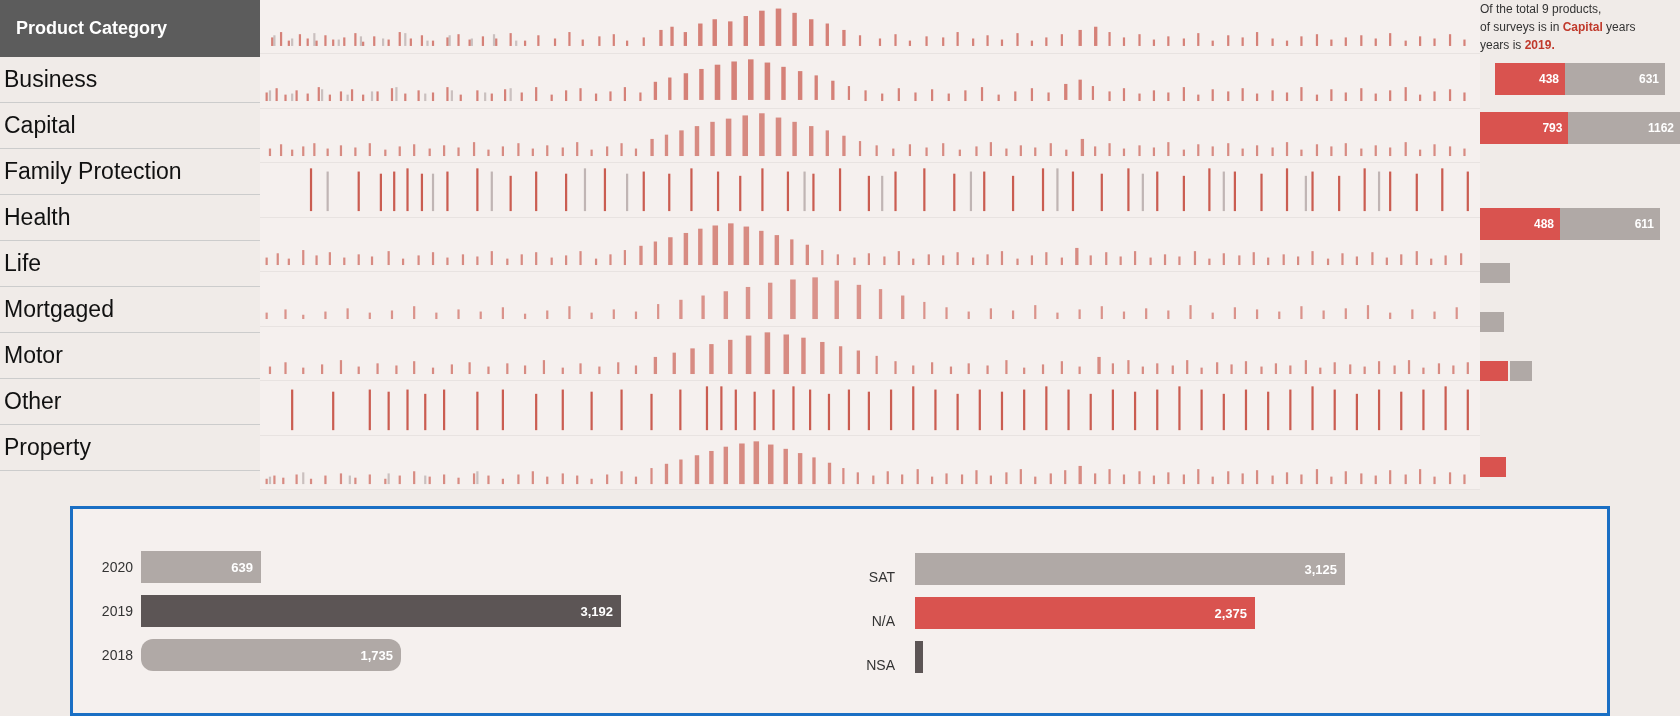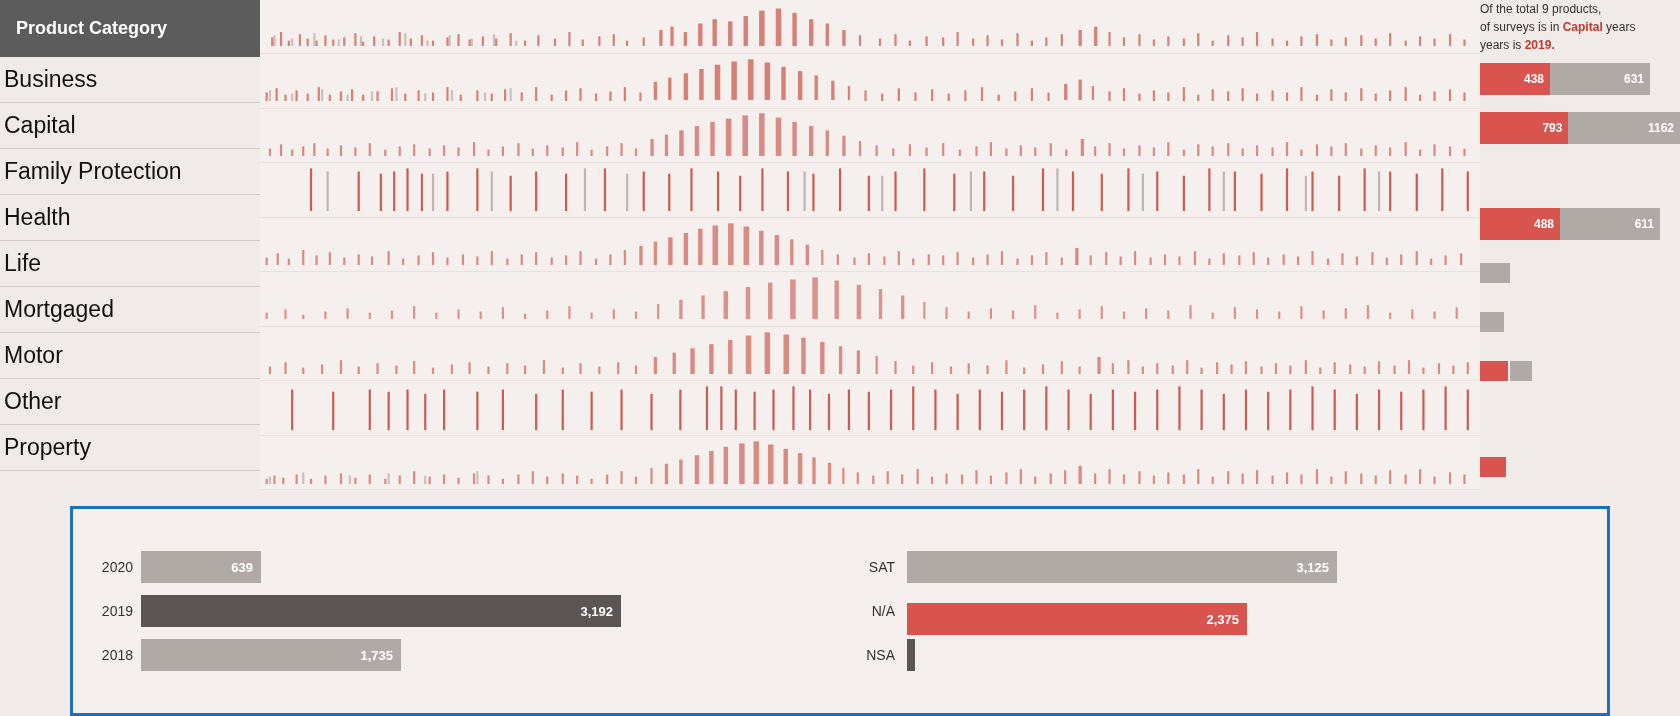--- a/index.html
+++ b/index.html
@@ -112,22 +112,22 @@
       font-weight: bold;
       color: white;
     }
 
     .year-bar-2020 { background: #b0a9a6; }
     .year-bar-2019 { background: #5c5555; }
     .year-bar-2018 { background: #b0a9a6; }
 
     .sat-bar-row {
       display: flex;
-      align-items: center;
-      gap: 12px;
+      align-items: flex-end;
+      gap: 20px;
       height: 36px;
     }
 
     .sat-label {
       width: 35px;
       font-size: 14px;
       color: #333;
       text-align: right;
     }
 
@@ -949,21 +949,21 @@
 
     <div style="position:absolute; top:0; right:-140px; width:340px; font-size:12px; color:#333; line-height:1.5;">
       <span>Of the total 9 products,</span><br>
       <span>of surveys is in</span>
       <span style="font-weight:bold; color:#c0392b;">Capital</span>
       <span>years</span><br>
       <span>years is</span>
       <span style="font-weight:bold; color:#c0392b;">2019.</span>
     </div>
 
-    <div style="display:flex; align-items:center; height:47px; margin-bottom:2px;">
+    <div style="display:flex; align-items:center; height:47px; margin-bottom:2px;justify-content:center;">
       <div style="background:#d9534f; height:32px; width:70px; display:flex; align-items:center; justify-content:flex-end; padding-right:6px; color:white; font-size:12px; font-weight:bold;">438</div>
       <div style="background:#b0a9a6; height:32px; width:100px; display:flex; align-items:center; justify-content:flex-end; padding-right:6px; color:white; font-size:12px; font-weight:bold;">631</div>
     </div>
 
     <div style="display:flex; align-items:center; height:47px; margin-bottom:2px;">
       <div style="background:#d9534f; height:32px; width:95px; display:flex; align-items:center; justify-content:flex-end; padding-right:6px; color:white; font-size:12px; font-weight:bold;">793</div>
       <div style="background:#b0a9a6; height:32px; width:120px; display:flex; align-items:center; justify-content:flex-end; padding-right:6px; color:white; font-size:12px; font-weight:bold;">1162</div>
     </div>
 
     <div style="height:47px;"></div>
@@ -1002,21 +1002,21 @@
       <div class="year-bar year-bar-2020" style="width:120px;">639</div>
     </div>
 
     <div class="year-bar-row">
       <span class="year-label">2019</span>
       <div class="year-bar year-bar-2019" style="width:480px;">3,192</div>
     </div>
 
     <div class="year-bar-row">
       <span class="year-label">2018</span>
-      <div class="year-bar year-bar-2018" style="width:260px;">1,735</div>
+      <div class="year-bar year-bar-2018" style="width:260px;border-radius:12px;">1,735</div>
     </div>
   </div>
 
   <div class="bottom-right">
 
     <div class="sat-bar-row">
       <span class="sat-label">SAT</span>
       <div class="sat-bar sat-bar-sat" style="width:430px;">3,125</div>
     </div>
 

